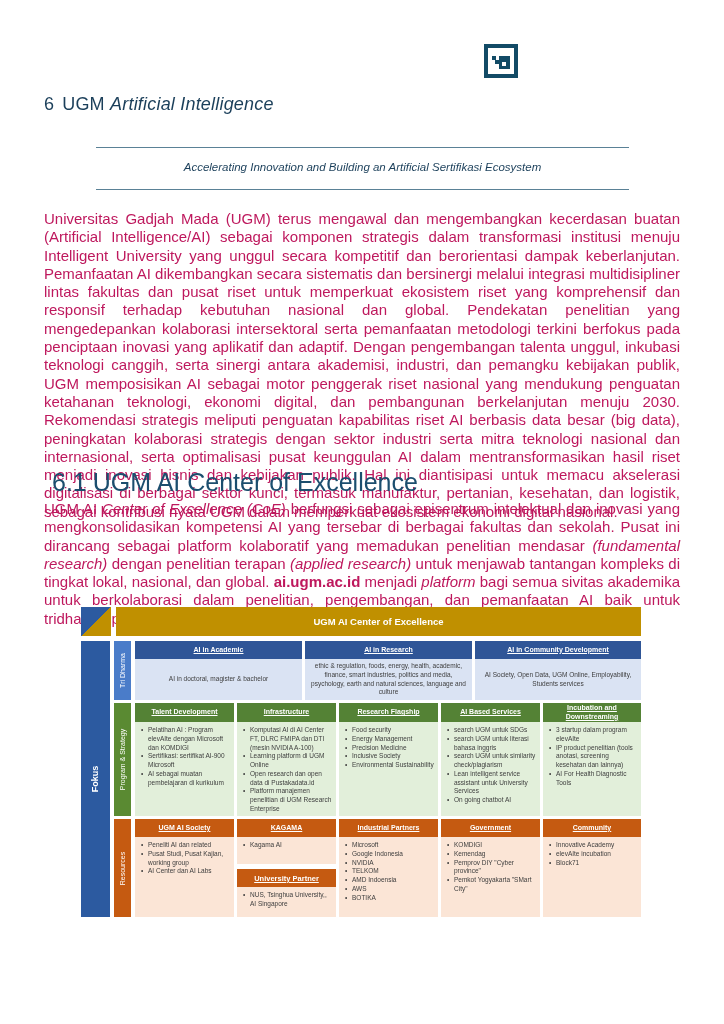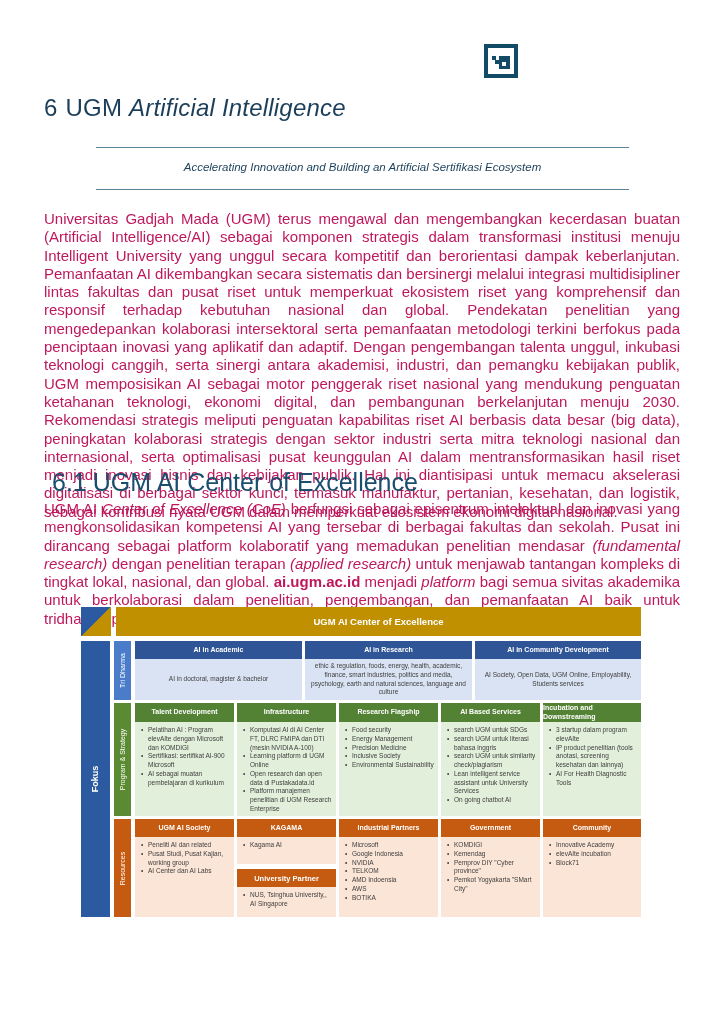--- a/index.html
+++ b/index.html
@@ -10,21 +10,21 @@
   .logo-mark { width: 34px; height: 34px; background: #124b66; position: relative; }
   .logo-mark .inner { position: absolute; left: 4px; top: 4px; width: 26px; height: 26px; background: #fff; }
   .logo-mark .inner .d { position: absolute; left: 11px; top: 8px; width: 11px; height: 13px; background: #124b66; }
   .logo-mark .inner .d::after { content: ""; position: absolute; left: 3px; top: 6px; width: 4px; height: 4px; background: #fff; }
   .logo-mark .inner .dot1 { position: absolute; left: 4px; top: 8px; width: 4px; height: 4px; background: #124b66; }
   .logo-mark .inner .dot2 { position: absolute; left: 7px; top: 12px; width: 4px; height: 4px; background: #124b66; }
   .logo-text { margin-left: 8px; line-height: 1; }
   .logo-line1 { font-size: 14px; color: #3d6a80; letter-spacing: 0.1px; }
   .logo-line2 { font-size: 13px; font-weight: bold; color: #124b66; margin-top: 2px; }
 
-  .chapter-title { position: absolute; left: 44px; top: 94px; font-size: 24px; color: #1b3f5a; letter-spacing: 0.2px; }
+  .chapter-title { position: absolute; left: 44px; top: 94px; font-size: 18px; color: #1b3f5a; letter-spacing: 0.2px; }
   .chapter-title .num { margin-right: 8px; }
   .chapter-title em { font-style: italic; }
 
   .rule { position: absolute; left: 96px; width: 533px; height: 1px; background: #5a8196; }
   .rule.r1 { top: 147px; }
   .rule.r2 { top: 189px; }
   .subtitle { position: absolute; left: 96px; width: 533px; top: 161px; text-align: center; font-size: 11.5px; font-style: italic; color: #1b3f5a; }
 
   .para { position: absolute; left: 44px; width: 636px; font-size: 15px; line-height: 18.3px; text-align: justify; color: #be185d; }
   .para.p1 { top: 210px; }
@@ -38,21 +38,21 @@
   .header-bar { position: absolute; left: 35px; top: 0; width: 525px; height: 29px; background: #c09000; color: #fff; font-weight: bold; font-size: 9.5px; display: flex; align-items: center; justify-content: center; }
   .fokus { position: absolute; left: 0; top: 34px; width: 29px; height: 276px; background: #2c5aa0; color: #fff; display: flex; align-items: center; justify-content: center; }
   .fokus span { transform: rotate(-90deg); font-size: 9px; font-weight: bold; white-space: nowrap; }
   .row-label { position: absolute; left: 33px; width: 17px; color: #fff; display: flex; align-items: center; justify-content: center; }
   .row-label span { transform: rotate(-90deg); white-space: nowrap; font-size: 7px; }
   .rl-tri { top: 34px; height: 59px; background: #4a7cc9; }
   .rl-prog { top: 96px; height: 113px; background: #5a8a32; }
   .rl-res { top: 212px; height: 98px; background: #c55a11; }
 
   .box { position: absolute; }
-  .box .hd { color: #fff; font-weight: bold; font-size: 7px; display: flex; align-items: center; justify-content: center; text-align: left; line-height: 1.2; }
+  .box .hd { color: #fff; font-weight: bold; font-size: 7px; display: flex; align-items: center; justify-content: center; text-align: center; line-height: 1.2; text-decoration: underline; }
   .box .bd { color: #3d3d3d; line-height: 1.35; }
   .box ul { list-style: none; padding: 4px 4px 0 6px; }
   .box li { position: relative; padding-left: 7px; }
   .box li::before { content: "\2022"; position: absolute; left: 0; top: 0; }
 
   .tri .hd { background: #2f5597; height: 18px; }
   .tri .bd { background: #dae3f3; height: 41px; display: flex; align-items: center; justify-content: center; text-align: center; padding: 0 6px; }
   .prog .hd { background: #548235; height: 19px; }
   .prog .bd { background: #e2efda; height: 94px; }
   .res .hd { background: #c55a11; height: 18px; }

